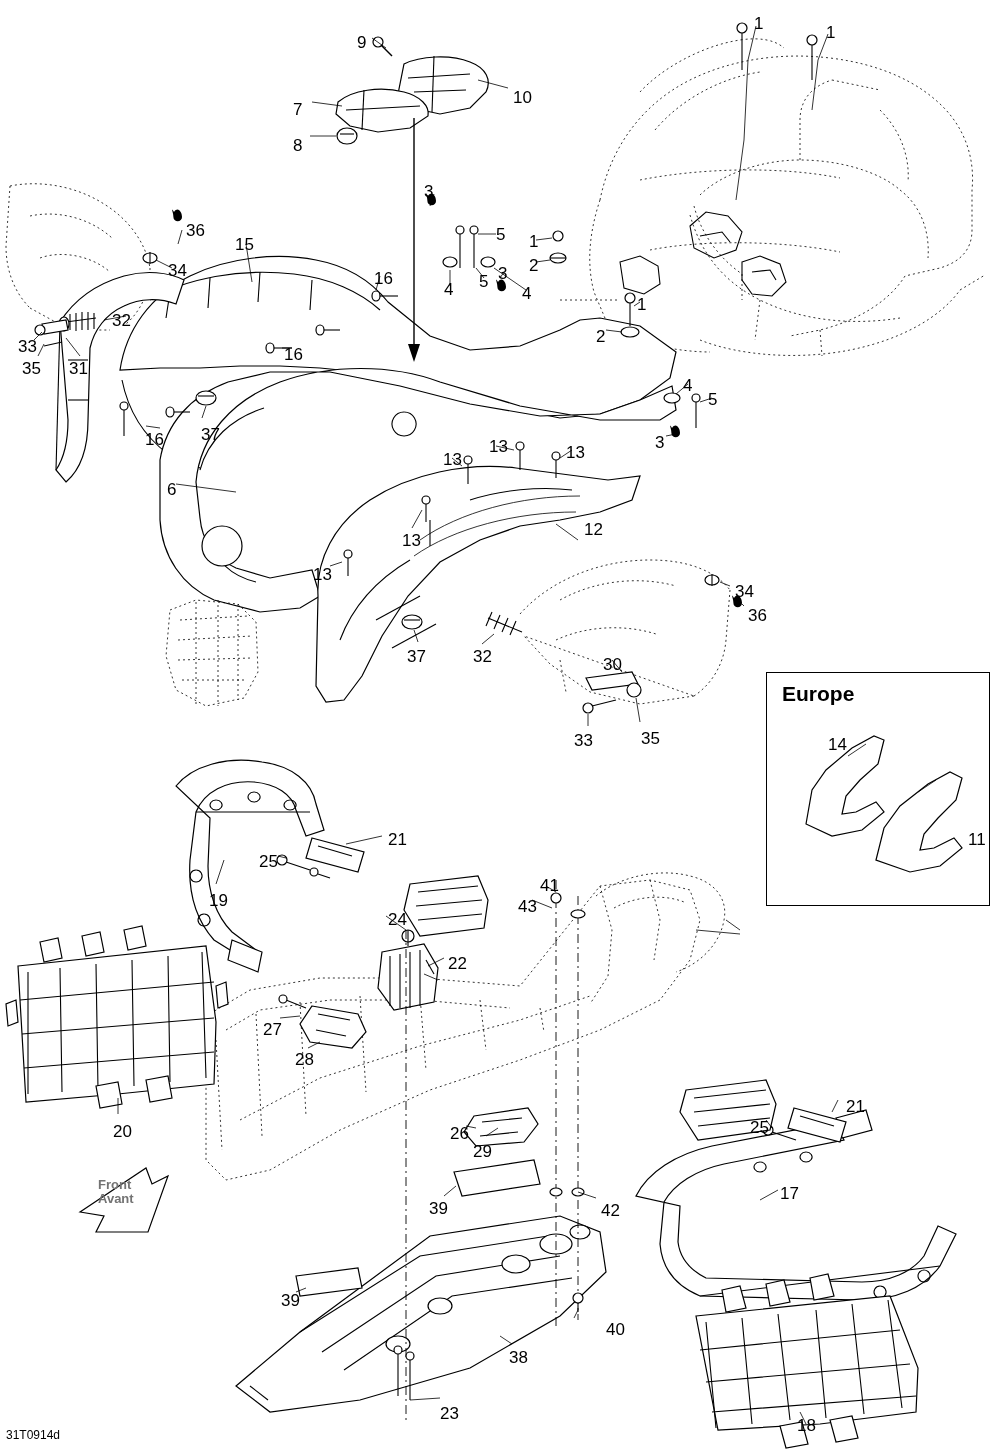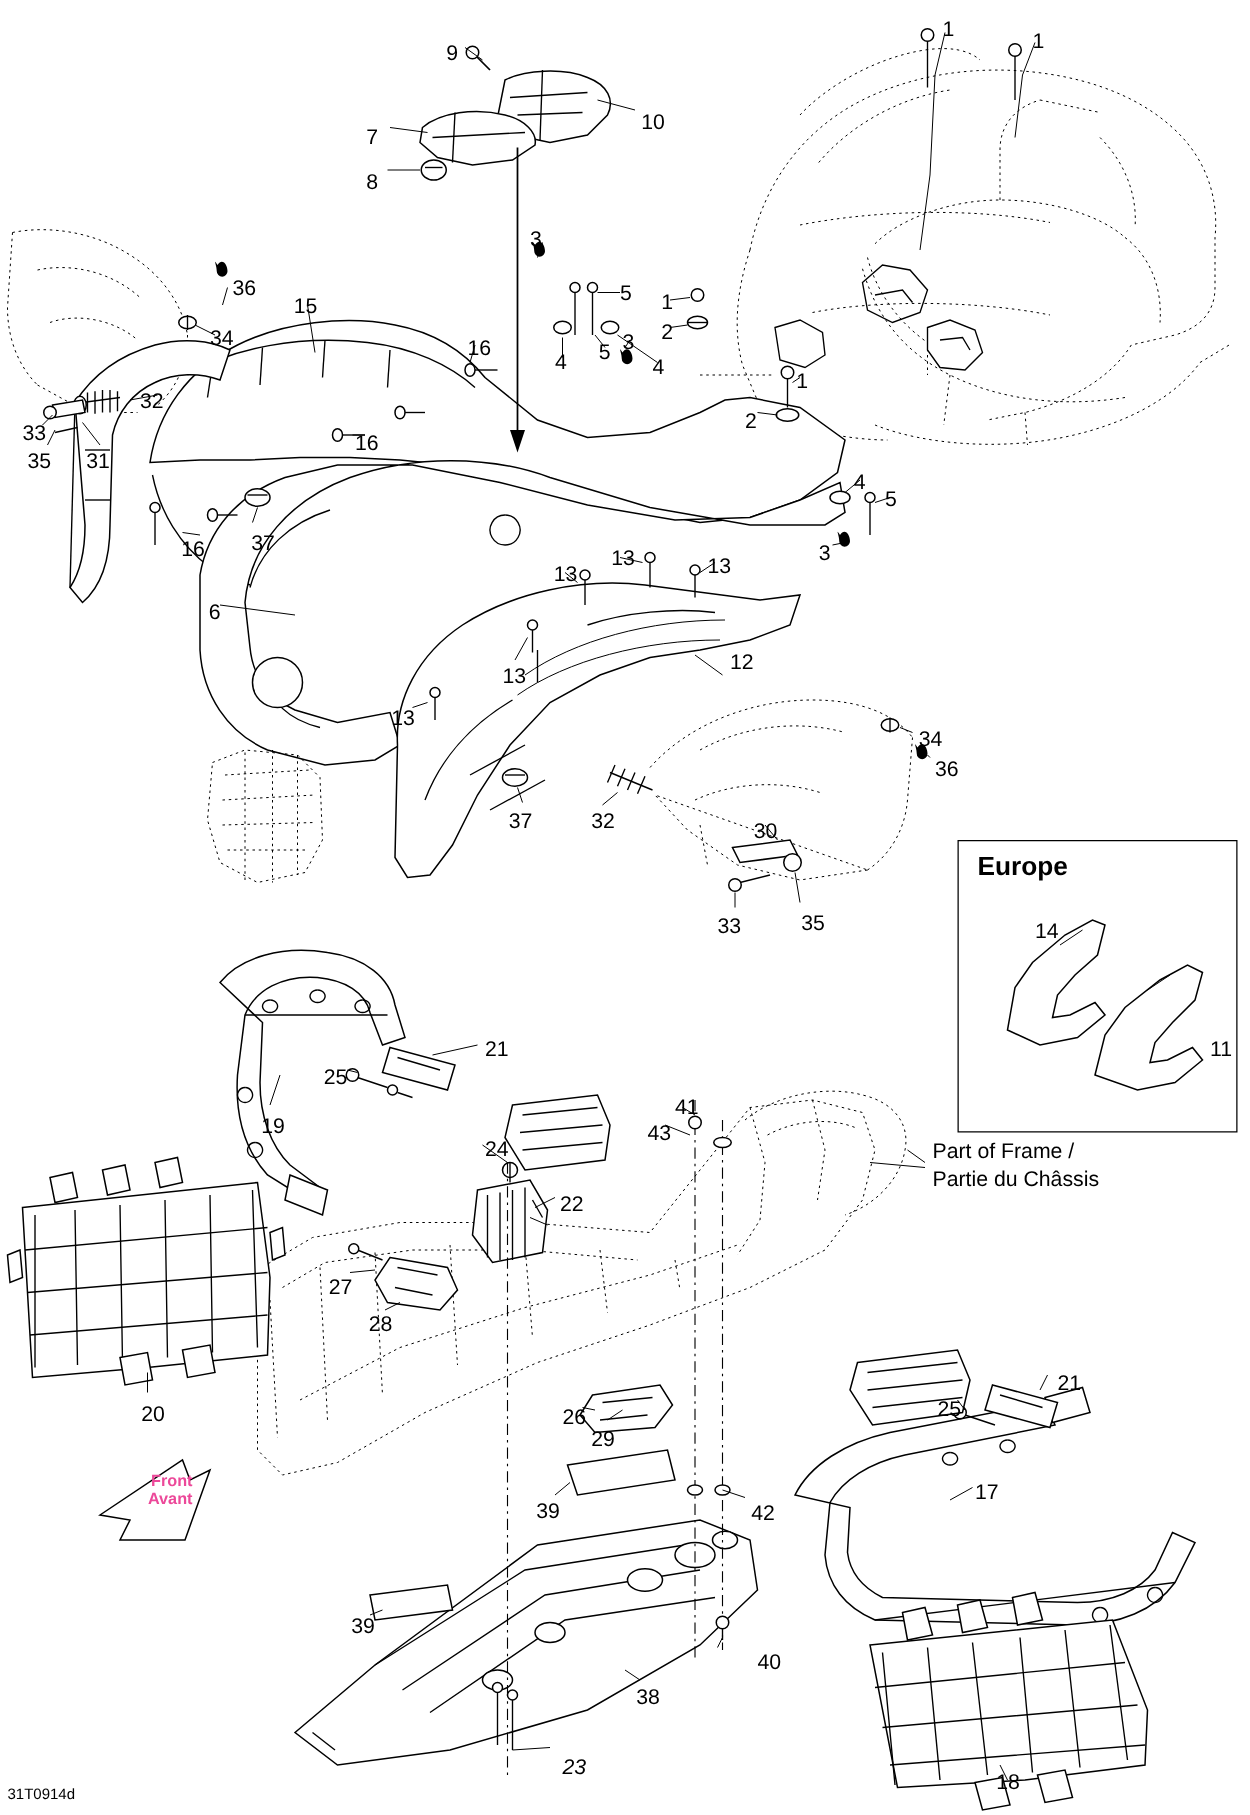--- a/index.html
+++ b/index.html
@@ -3,21 +3,21 @@
 <meta charset="utf-8">
 <style>
   html,body{margin:0;padding:0;background:#ffffff;}
   body{width:1000px;height:1452px;position:relative;font-family:"Liberation Sans",sans-serif;overflow:hidden;}
   #sheet{position:absolute;left:0;top:0;width:1000px;height:1452px;}
   .lbl{position:absolute;font-family:"Liberation Sans",sans-serif;font-size:17px;color:#000;font-weight:400;white-space:nowrap;}
   .box{position:absolute;border:1.6px solid #000;background:transparent;}
   .eu-title{position:absolute;font-size:21px;font-weight:bold;color:#000;}
   .partframe{position:absolute;font-size:17px;color:#000;line-height:1.35;white-space:nowrap;}
   .footer{position:absolute;left:6px;bottom:10px;font-size:12px;color:#000;font-family:"Liberation Sans",sans-serif;}
-  .frontarrow{position:absolute;font-size:13px;font-weight:bold;line-height:1.1;color:#ec4899;text-align:right;}
+  .frontarrow{position:absolute;font-size:13px;font-weight:bold;line-height:1.1;color:#737373;text-align:left;}
   svg{position:absolute;left:0;top:0;}
   .ln{stroke:#000;stroke-width:1.1;fill:none;}
   .ln2{stroke:#000;stroke-width:1.4;fill:none;}
   .thin{stroke:#000;stroke-width:0.8;fill:none;}
   .dash{stroke:#000;stroke-width:0.9;fill:none;stroke-dasharray:9 4 2 4;}
   .dot{stroke:#000;stroke-width:0.8;fill:none;stroke-dasharray:2 3;}
   .fillw{fill:#ffffff;stroke:#000;stroke-width:1.2;}
   .fillk{fill:#000;stroke:none;}
 </style>
 </head>
@@ -500,24 +500,20 @@
 
   <g>
     <path class="thin" d="M740 934 L696 930"></path>
   </g>
 
 </svg>
 
 <div class="box" style="left:766px;top:672px;width:222px;height:232px;"></div>
 <div class="eu-title" style="left:782px;top:682px;">Europe</div>
 
-<div class="partframe" style="left:746px;top:910px;">
-  <div>Part of Frame /</div>
-  <div>Partie du Châssis</div>
-</div>
 
 <div class="frontarrow" style="left:98px;top:1178px;width:56px;">
   <div>Front</div>
   <div>Avant</div>
 </div>
 
 <div class="footer">31T0914d</div>
 
 <div id="callout-layer">
       <div class="lbl" style="left: 357px; top: 33px;">9</div>
@@ -579,17 +575,17 @@
       <div class="lbl" style="left: 450px; top: 1124px;">26</div>
       <div class="lbl" style="left: 473px; top: 1142px; text-align: center;">29</div>
       <div class="lbl" style="left: 846px; top: 1097px;">21</div>
       <div class="lbl" style="left: 750px; top: 1118px;">25</div>
       <div class="lbl" style="left: 780px; top: 1184px;">17</div>
       <div class="lbl" style="left: 429px; top: 1199px;">39</div>
       <div class="lbl" style="left: 601px; top: 1201px;">42</div>
       <div class="lbl" style="left: 281px; top: 1291px;">39</div>
       <div class="lbl" style="left: 578px; top: 1320px; margin-left: 28px;">40</div>
       <div class="lbl" style="left: 509px; top: 1348px;">38</div>
-      <div class="lbl" style="left: 450px; top: 1404px; font-style: italic;">23</div>
+      <div class="lbl" style="left: 440px; top: 1404px;">23</div>
       <div class="lbl" style="left: 797px; top: 1416px;">18</div>
     </div>
 
 </div>
 
 </body></html>

